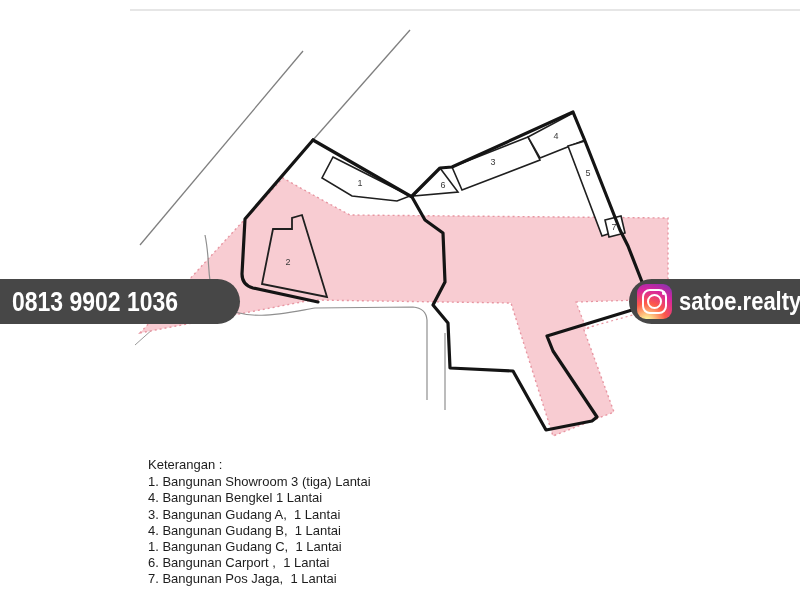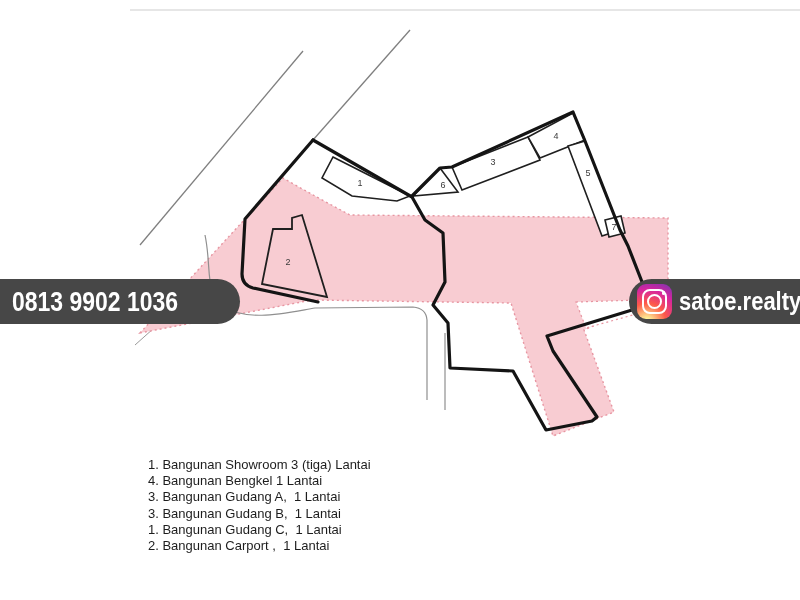--- a/index.html
+++ b/index.html
@@ -76,21 +76,23 @@
   </div>
 
   <div class="badge badge-ig">
     <span class="ig-icon">
         <span class="ig-dot"></span>
       </span>
     <span class="btxt">satoe.realty</span>
   </div>
 
   <div class="legend">
+    <div class="row title">Keterangan :</div>
     <div class="row">1. Bangunan Showroom 3 (tiga) Lantai</div>
     <div class="row">4. Bangunan Bengkel 1 Lantai</div>
     <div class="row">3. Bangunan Gudang A,  1 Lantai</div>
-    <div class="row">3. Bangunan Gudang B,  1 Lantai</div>
+    <div class="row">4. Bangunan Gudang B,  1 Lantai</div>
     <div class="row">1. Bangunan Gudang C,  1 Lantai</div>
-    <div class="row">2. Bangunan Carport ,  1 Lantai</div>
+    <div class="row">6. Bangunan Carport ,  1 Lantai</div>
+    <div class="row">7. Bangunan Pos Jaga,  1 Lantai</div>
   </div>
 
 </div>
 
 </body></html>

